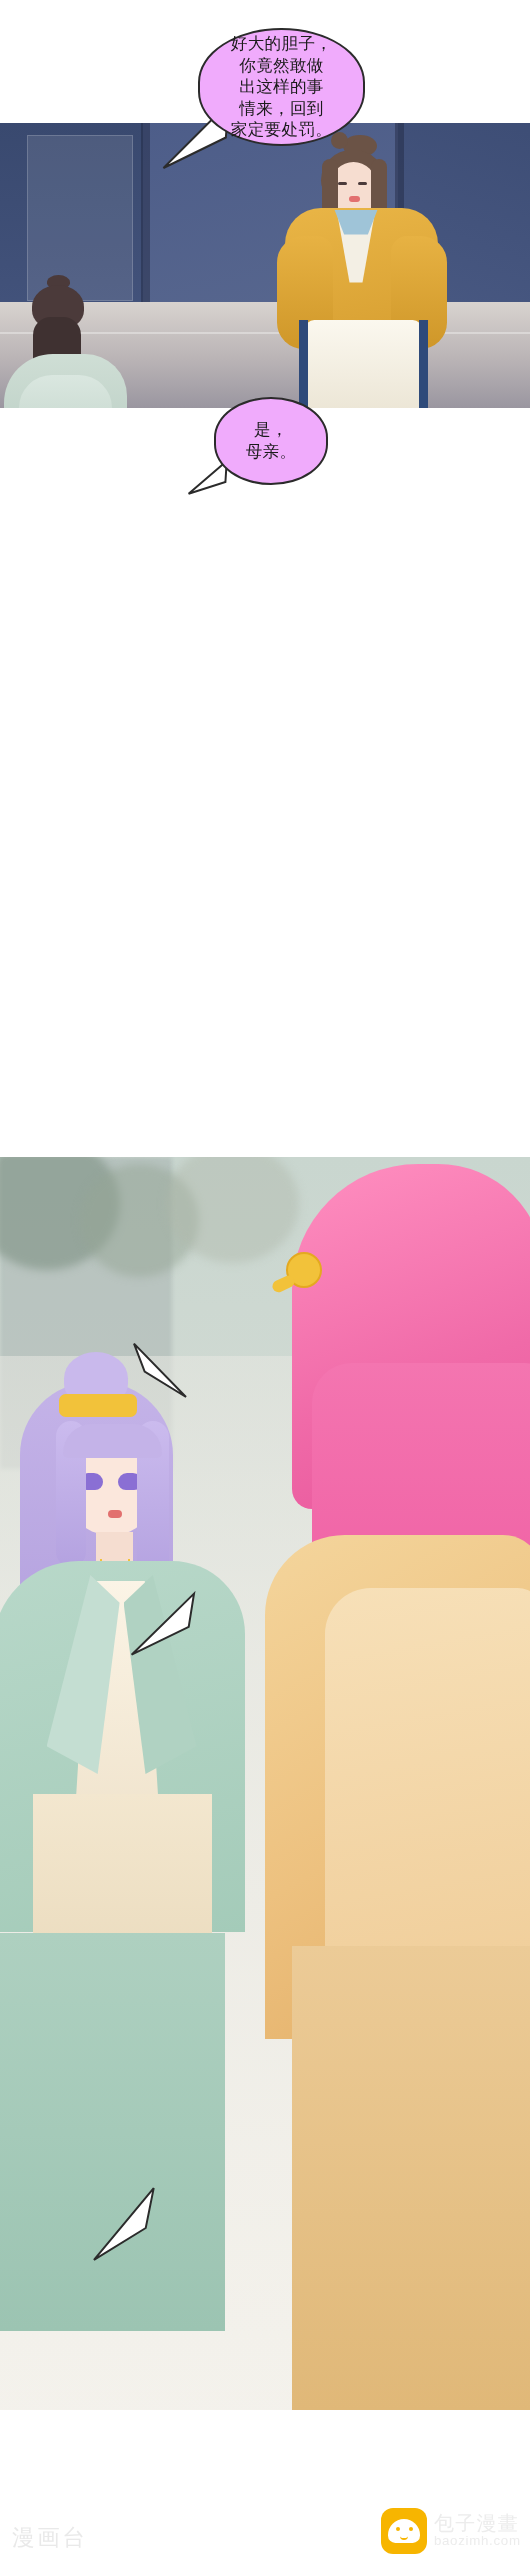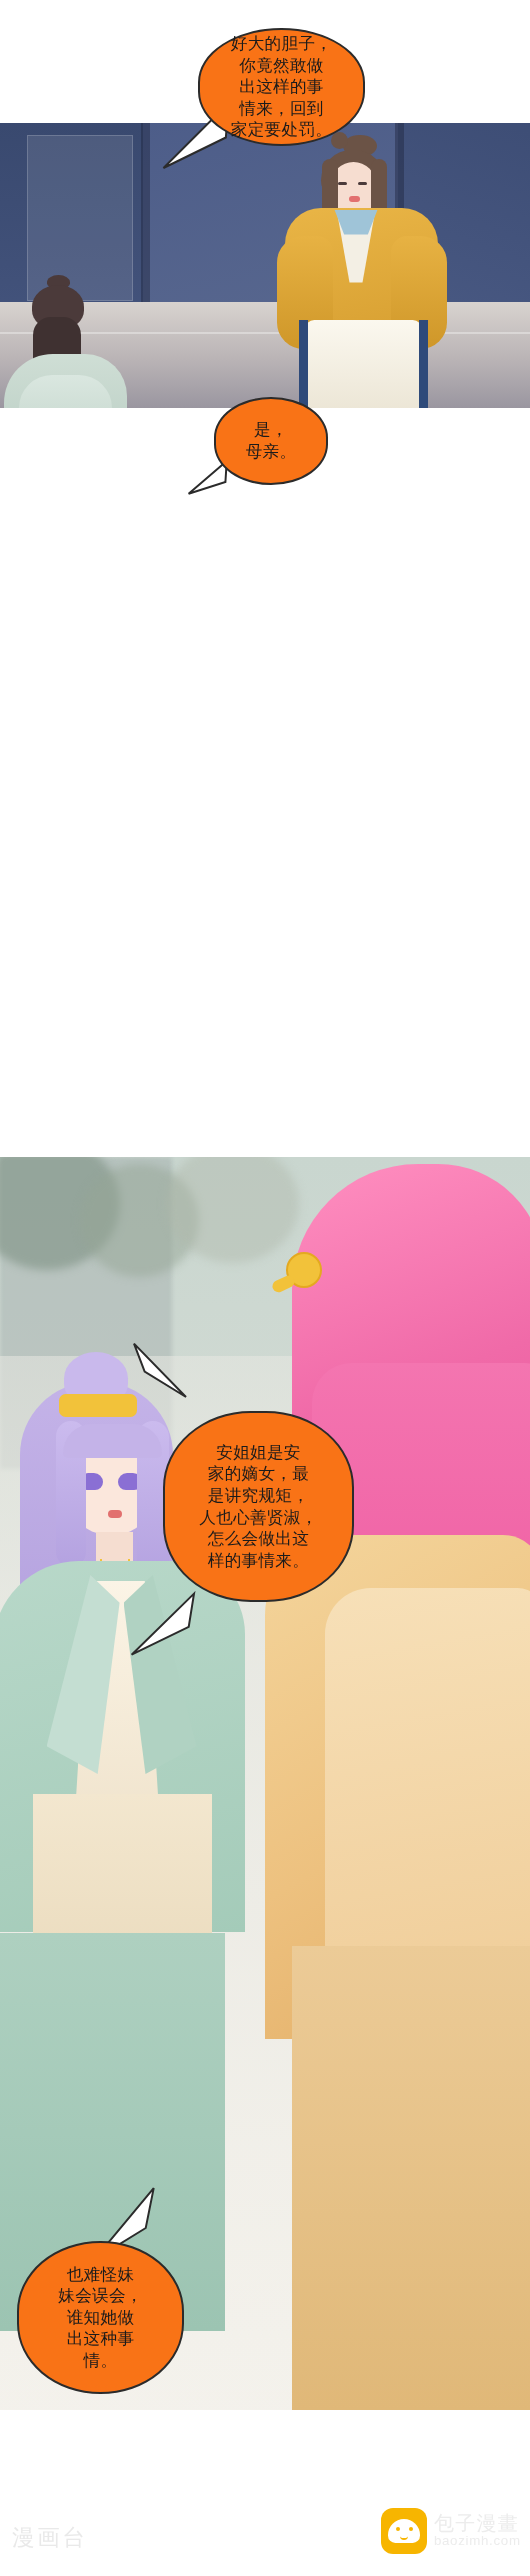--- a/index.html
+++ b/index.html
@@ -44,21 +44,21 @@
   
   #panel3 {
     left:0; top:1157px; width:530px; height:1253px;
     background:linear-gradient(180deg,#c9d6cf 0%,#cfd9d2 18%,#dfe3dc 40%,#e8e6df 70%,#efece6 100%);
   }
   #panel3 .bgtree{ position:absolute; border-radius:50%; filter:blur(4px); }
   #panel3 .bgbuild{ position:absolute; background:rgba(150,160,160,.35); filter:blur(2px); }
 
   
   .bubble {
-    position:absolute; background:#f97316; border:2px solid #2b2b2b;
+    position:absolute; background:#f0abfc; border:2px solid #2b2b2b;
     border-radius:50% / 46%;
     display:flex; align-items:center; justify-content:center;
     z-index:40;
   }
   .bubble .txt {
     font-family:"Liberation Sans","DejaVu Sans",sans-serif;
     color:#1b1b1b; font-size:16.6px; line-height:1.30;
     text-align:center; letter-spacing:0.3px; font-weight:500;
     padding:0 8px; white-space:pre-line;
   }
@@ -226,40 +226,25 @@
     <svg width="60" height="60" viewBox="0 0 90 90">
       <path d="M6 4 L84 84 L22 46 Z" fill="#ffffff" stroke="#2b2b2b" stroke-width="3"></path>
     </svg>
   </div>
 
   <div class="tail" style="left:125px;top:1591px;">
     <svg width="73" height="73" viewBox="0 0 110 110">
       <path d="M104 4 L10 96 L96 54 Z" fill="#ffffff" stroke="#2b2b2b" stroke-width="3"></path>
     </svg>
   </div>
-  <div class="bubble rect" style="left:163px;top:1411px;width:191px;height:191px;">
-    <div class="txt">安姐姐是安
-家的嫡女，最
-是讲究规矩，
-人也心善贤淑，
-怎么会做出这
-样的事情来。</div>
-  </div>
 
   <div class="tail" style="left:90px;top:2184px;">
     <svg width="73" height="80" viewBox="0 0 110 120">
       <path d="M96 6 L6 114 L84 66 Z" fill="#ffffff" stroke="#2b2b2b" stroke-width="3"></path>
     </svg>
-  </div>
-  <div class="bubble" style="left:17px;top:2241px;width:167px;height:153px;">
-    <div class="txt">也难怪妹
-妹会误会，
-谁知她做
-出这种事
-情。</div>
   </div>
 
   <div id="footer">
     <div id="wm-left">漫画台</div>
     <div id="logo-wrap">
       <div id="logo-badge">
         <div class="bun"></div>
         <div class="mouth"></div>
       </div>
       <div id="logo-text">

